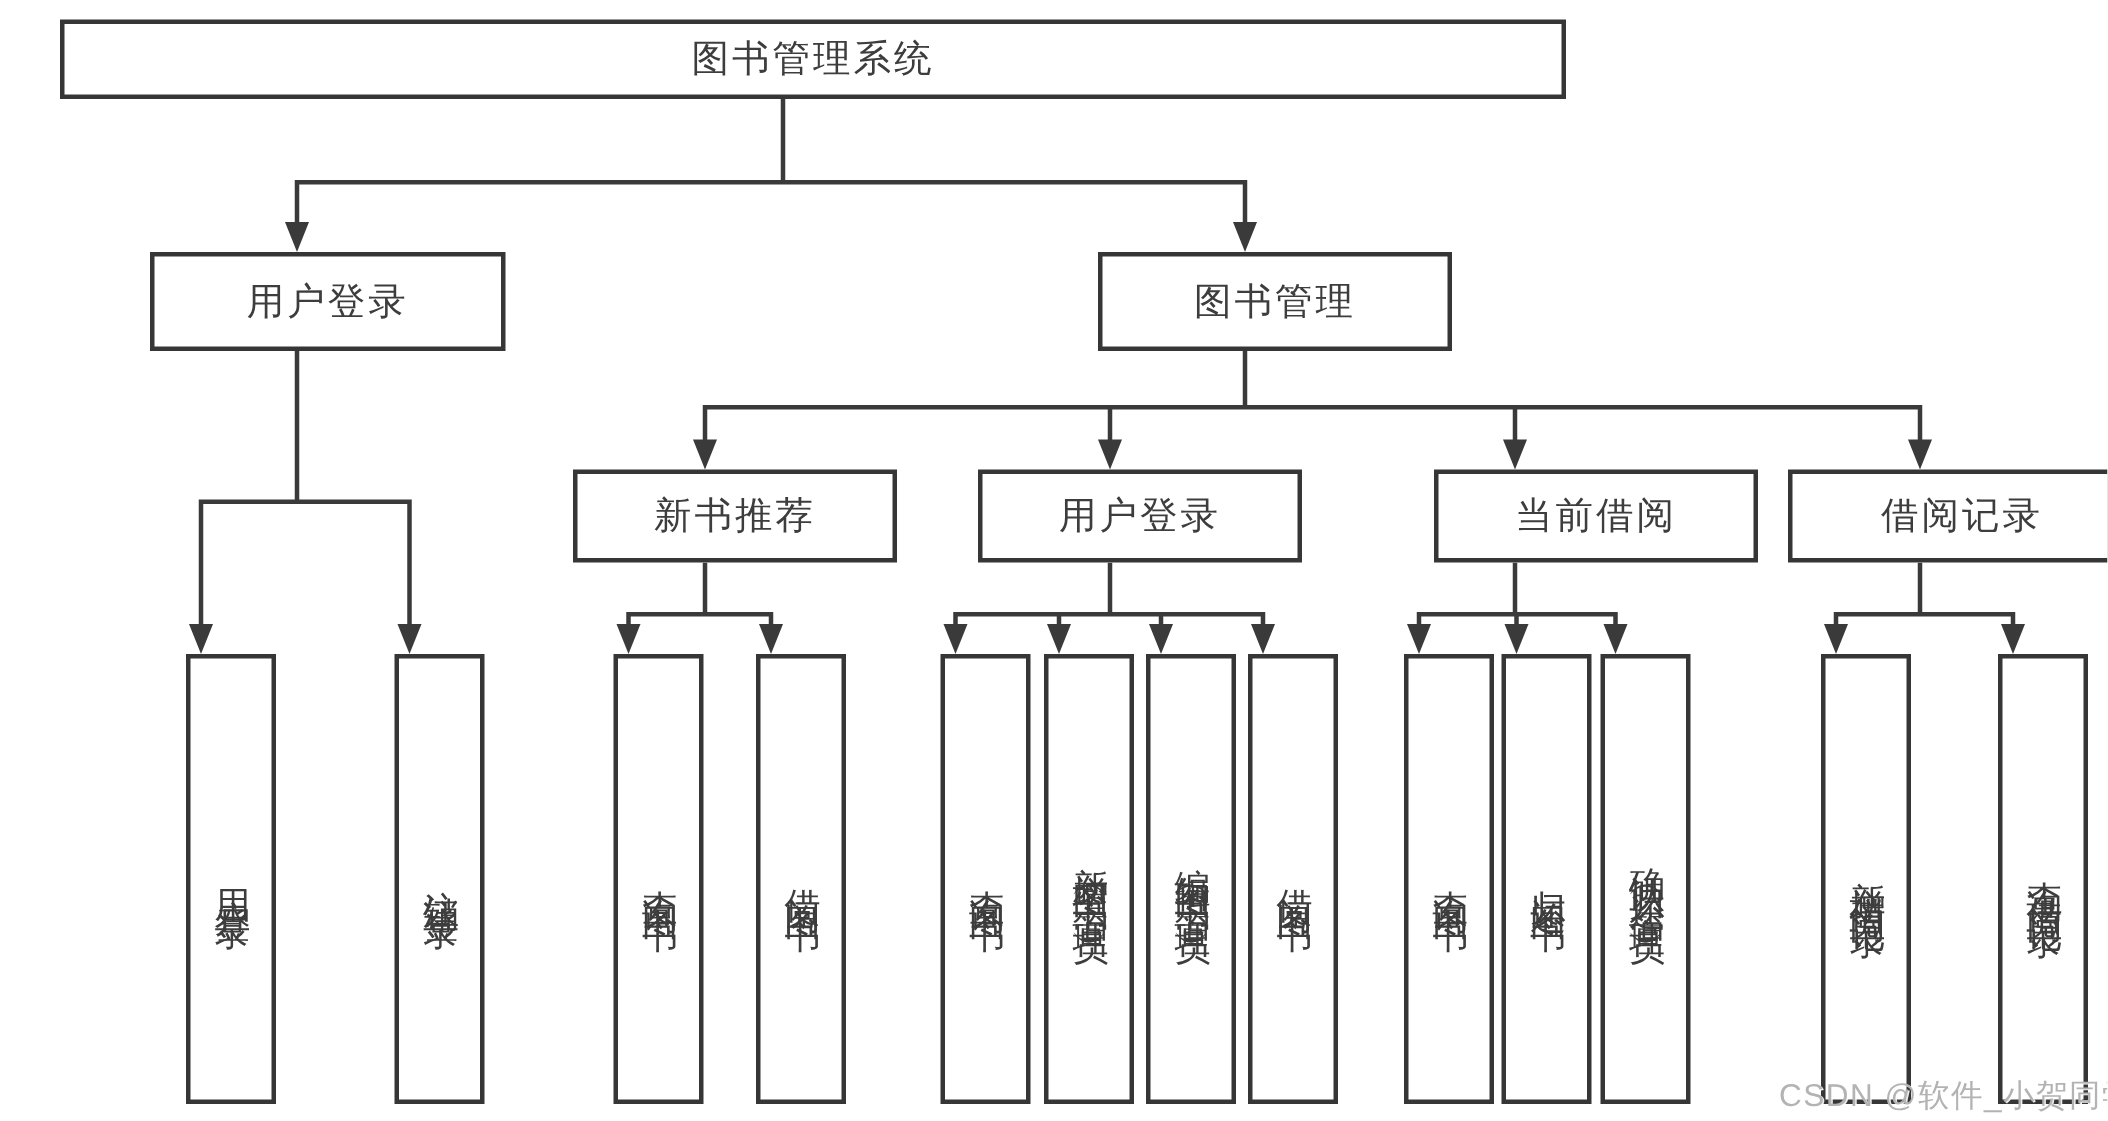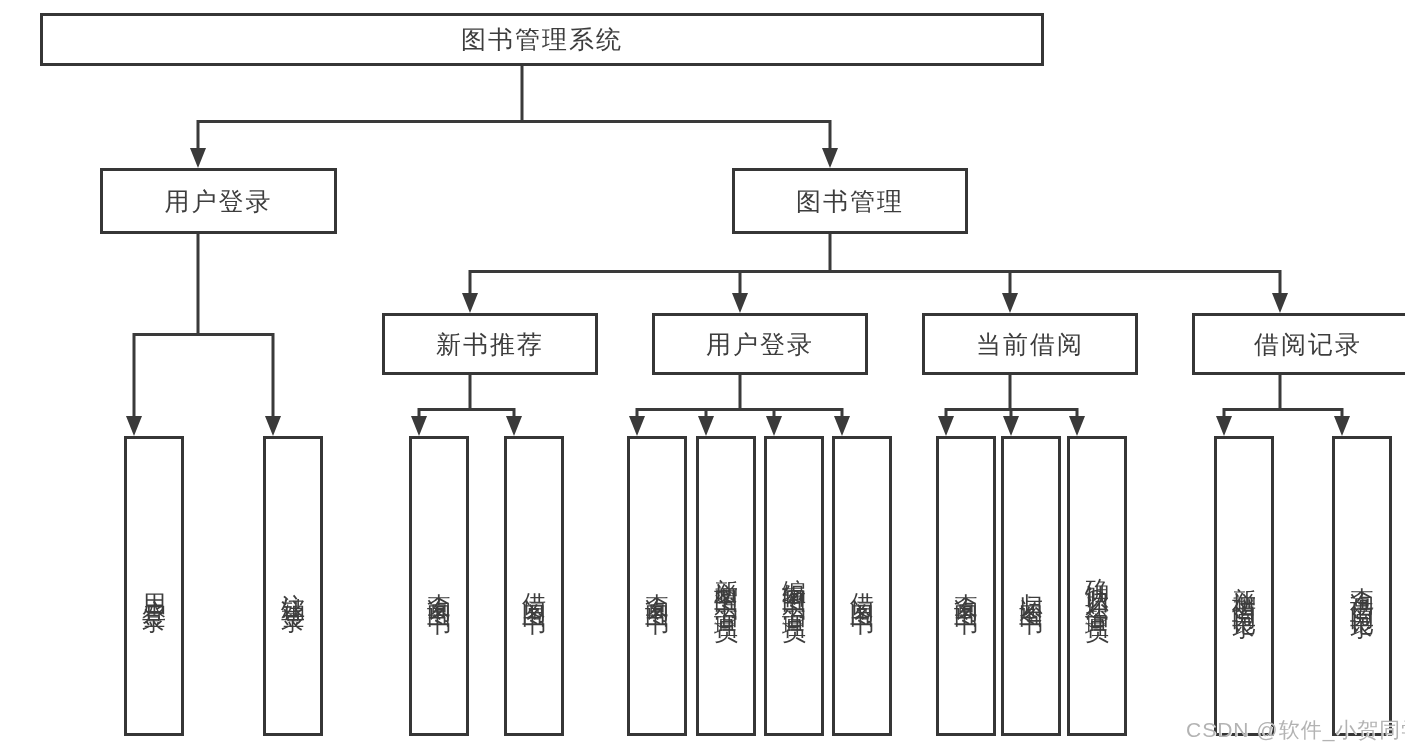--- a/index.html
+++ b/index.html
@@ -46,21 +46,21 @@
     letter-spacing: 6px;
     line-height: 1;
   }
   .root-box    { left: 20px;  top: 13px;  width: 1004px; height: 53px; }
   .lvl2-box    { top: 168px; height: 66px; }
   .b-user      { left: 80px;  width: 237px; }
   .b-mgmt      { left: 712px; width: 236px; }
   .lvl3-box    { top: 313px; height: 62px; width: 216px; }
   .b-newrec    { left: 362px; }
   .b-borrow    { left: 632px; }
-  .b-current   { left: 902px; }
+  .b-current   { left: 936px; }
   .b-records   { left: 1172px; padding-left: 16px; }
   .leaf-box    { top: 436px; height: 300px; width: 60px; }
   .lf-1  { left: 104px; }
   .lf-2  { left: 243px; }
   .lf-3  { left: 389px; }
   .lf-4  { left: 484px; }
   .lf-5  { left: 607px; }
   .lf-6  { left: 676px; }
   .lf-7  { left: 744px; }
   .lf-8  { left: 812px; }

